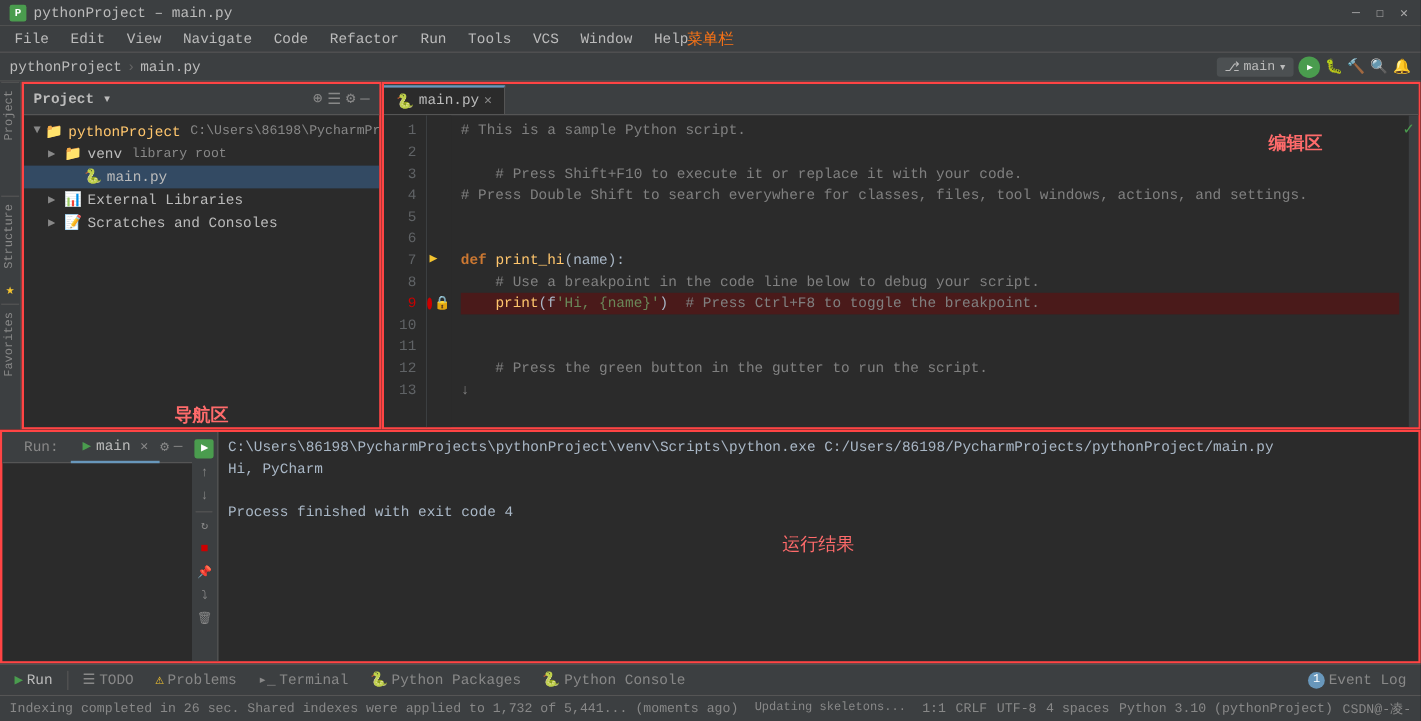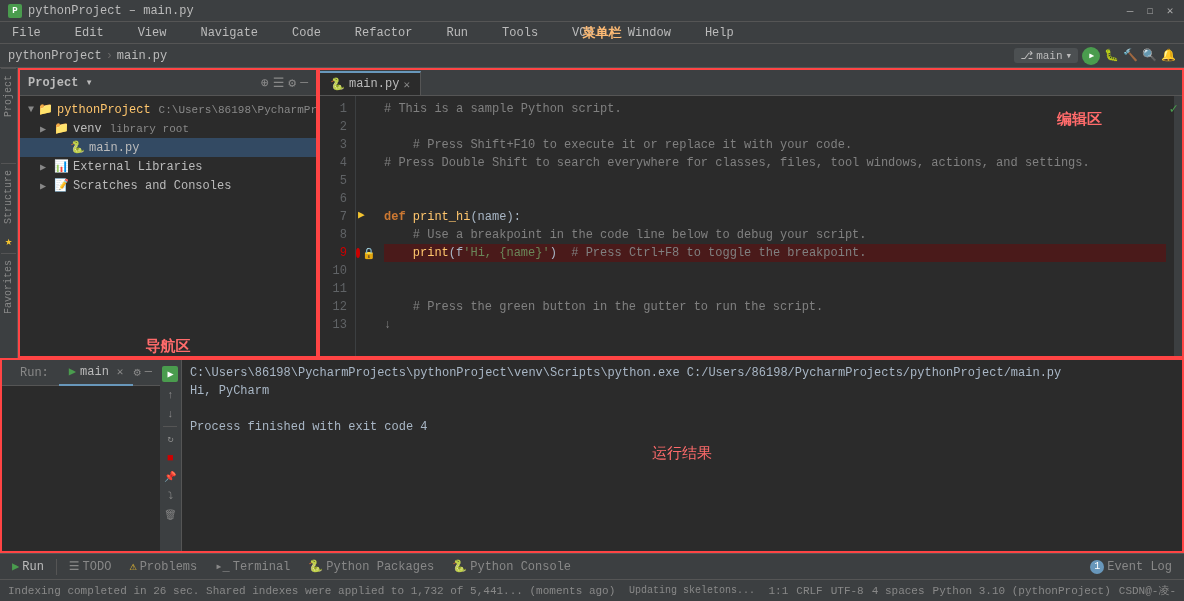--- a/index.html
+++ b/index.html
@@ -69,37 +69,36 @@
       display: flex;
       align-items: center;
       padding: 0 4px;
       border-bottom: 1px solid #555;
       flex-shrink: 0;
       position: relative;
     }
     .menu-bar-items {
       display: flex;
       align-items: center;
-      gap: 18px;
+      gap: 2px;
     }
     .menu-item {
       padding: 2px 8px;
       color: #bbb;
       font-size: 12px;
       cursor: pointer;
       border-radius: 2px;
     }
     .menu-label {
       position: absolute;
       left: 50%;
       transform: translateX(-50%);
-      color: #fdba74;
+      color: #f97316;
       font-size: 13px;
-      font-weight: bold;
-      margin-left: 10px;
+      font-weight: normal;
     }
 
     
     .breadcrumb-bar {
       background: #3c3f41;
       height: 24px;
       display: flex;
       align-items: center;
       justify-content: space-between;
       padding: 0 8px;

